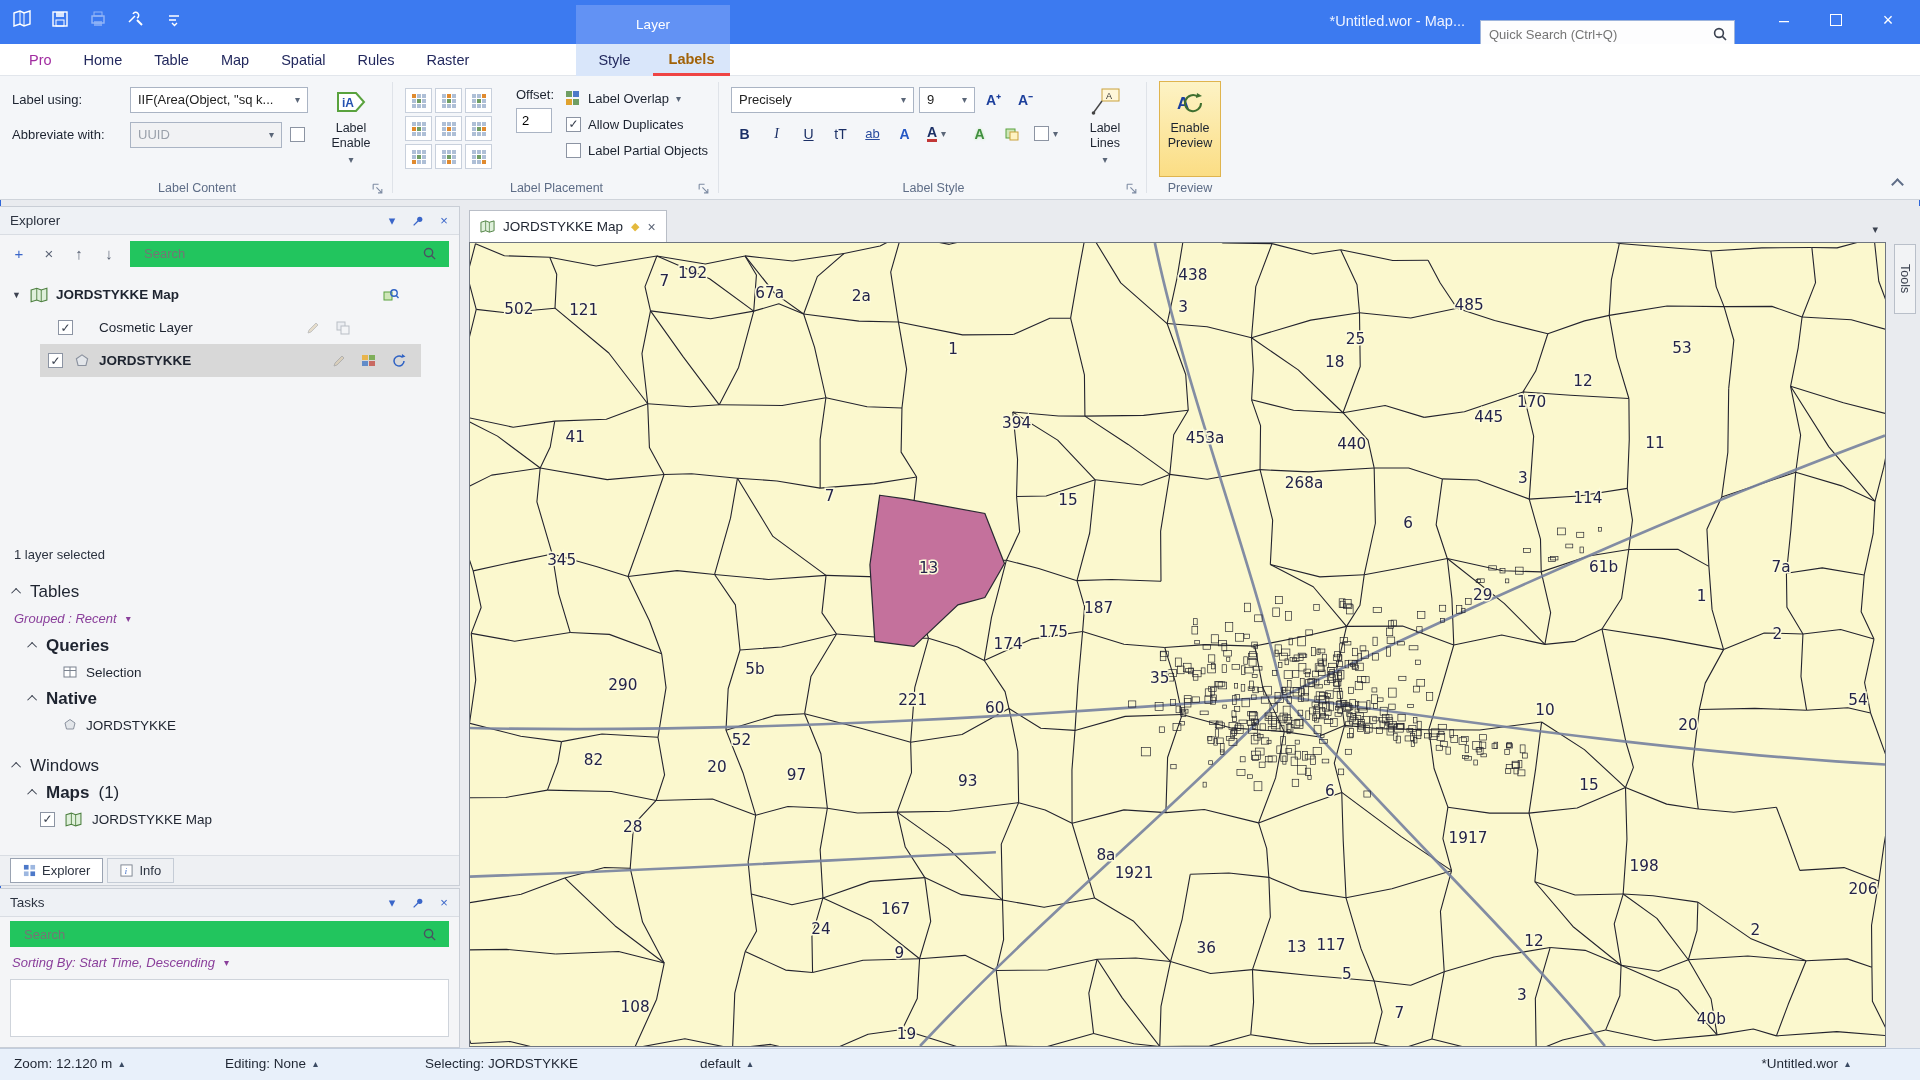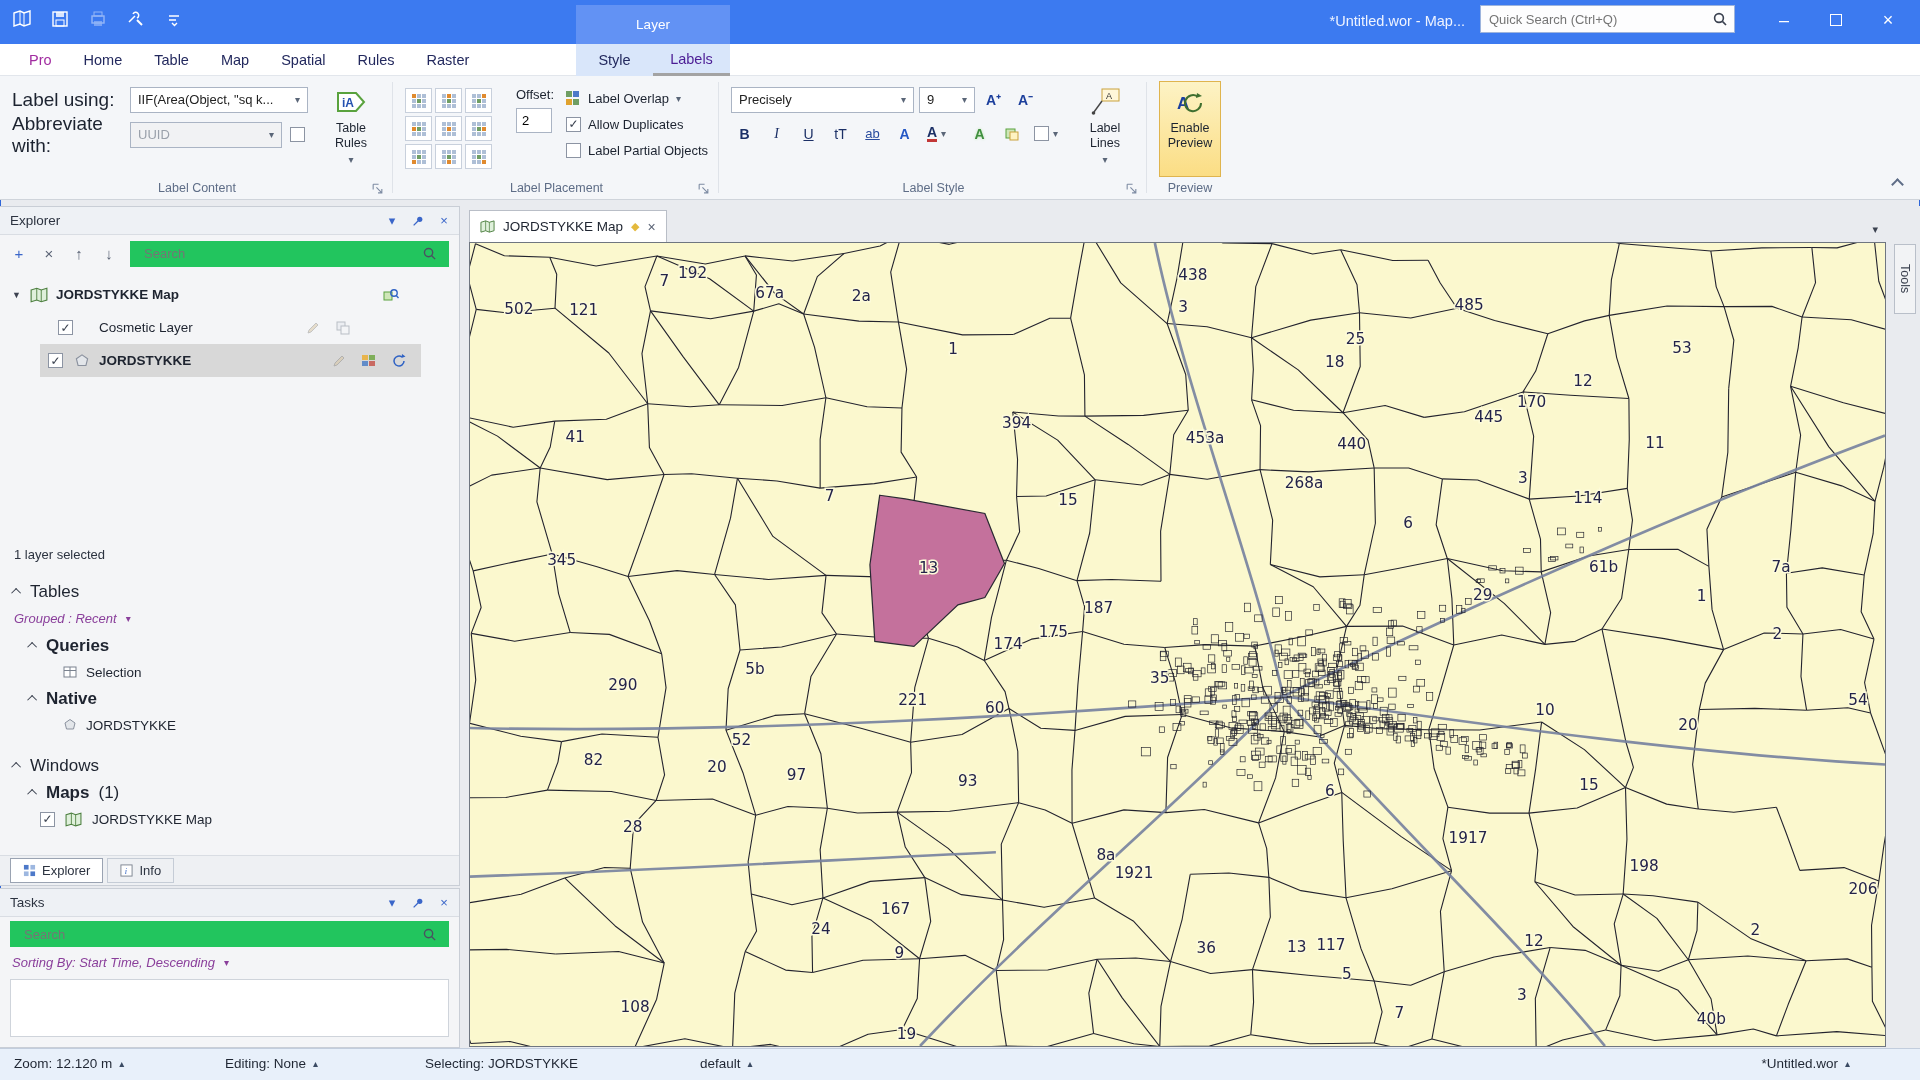--- a/index.html
+++ b/index.html
@@ -5,47 +5,47 @@
   * { margin:0; padding:0; box-sizing:border-box; }
   html,body { width:1920px; height:1080px; overflow:hidden; font-family:"Liberation Sans",sans-serif; background:#e9ebef; }
   body { position:relative; box-shadow:inset 0 0 0 1px #2f66d8; }
 
   
   .titlebar { position:absolute; left:0; top:0; right:0; height:44px; background:#3c7af0; color:#fff; }
   .qat { position:absolute; left:10px; top:7px; display:flex; gap:14px; align-items:center; }
   .qat .qbtn { width:24px; height:24px; display:flex; align-items:center; justify-content:center; }
   .qat svg { width:20px; height:20px; }
   .win-title { position:absolute; right:455px; top:13px; font-size:14.5px; color:#eef3ff; white-space:nowrap; }
-  .qsearch { position:absolute; right:185px; top:5px; width:255px; height:28px; background:#fdfdfe; border:1px solid #9db4dd; display:flex; align-items:center; padding:0 6px 0 8px; }
+  .qsearch { position:absolute; right:185px; top:20px; width:255px; height:28px; background:#fdfdfe; border:1px solid #9db4dd; display:flex; align-items:center; padding:0 6px 0 8px; }
   .qsearch input { flex:1; border:none; outline:none; font-size:13px; color:#555b66; background:transparent; font-family:"Liberation Sans",sans-serif; }
   .qsearch .mag { color:#3a4150; width:16px; height:16px; }
   .winbtns { position:absolute; right:6px; top:0; height:40px; display:flex; }
   .winbtn { width:52px; height:40px; display:flex; align-items:center; justify-content:center; color:#fff; font-size:18px; }
   .maxbox { width:12px; height:12px; border:1.5px solid #fff; display:inline-block; }
 
   
   .tabrow { position:absolute; left:0; top:44px; right:0; height:32px; background:#fff; border-bottom:1px solid #e2e6ec; display:flex; align-items:center; padding-left:14px; gap:2px; }
   .rtab { padding:0 15px; font-size:14.5px; color:#23295e; height:32px; display:flex; align-items:center; }
   .rtab.pro { color:#a12ca0; }
   .ctx { position:absolute; left:576px; top:5px; width:154px; z-index:5; }
   .ctx-head { height:39px; background:#6292f4; color:#fff; font-size:13.5px; display:flex; align-items:center; justify-content:center; }
   .ctx-tabs { height:32px; background:#d9e6fa; display:flex; }
   .ctx-tab { flex:1; display:flex; align-items:center; justify-content:center; font-size:14.5px; color:#23295e; }
-  .ctx-tab.active { font-weight:normal; color:#4c1d95; border-bottom:3px solid #a3a3a3; }
+  .ctx-tab.active { font-weight:bold; color:#a16207; border-bottom:3px solid #ef4444; }
 
   
   .ribbon { position:absolute; left:0; top:76px; right:0; height:124px; background:#f4f6f9; border-bottom:1px solid #cfd4db; display:flex; }
   .group { display:flex; flex-direction:column; padding:5px 10px 0 12px; }
   .gsep { width:1px; background:#dfe3e9; margin:6px 0; }
   .gbody { display:flex; gap:12px; flex:1; }
   .gtitle { height:22px; display:flex; align-items:center; justify-content:center; color:#5e6d87; font-size:12.5px; position:relative; }
   .launcher { position:absolute; right:-2px; bottom:4px; width:13px; height:13px; color:#7c8aa2; }
   .fieldcol { display:flex; flex-direction:column; gap:8px; padding-top:5px; }
   .frow { display:flex; align-items:center; gap:8px; height:27px; }
-  .flabel { width:110px; font-size:19px; color:#1c2330; }
+  .flabel { width:110px; font-size:13px; color:#1c2330; }
   .combo { display:inline-flex; align-items:center; border:1px solid #aab4c4; background:#fff; height:26px; padding:0 7px; font-size:13px; color:#222; gap:6px; }
   .combo .val { flex:1; white-space:nowrap; overflow:hidden; }
   .combo .arr { color:#5a6678; font-size:10px; }
   .combo.dis { background:#f1f2f4; color:#9aa1ab; }
   .cbx { width:15px; height:15px; border:1px solid #8c94a3; background:#fff; display:inline-flex; align-items:center; justify-content:center; font-size:12px; color:#39404e; flex:none; }
   .bigbtn { width:62px; padding-top:4px; display:flex; flex-direction:column; align-items:center; gap:3px; border:1px solid transparent; }
   .bigbtn svg { width:34px; height:32px; }
   .bigbtn .blabel { font-size:12.5px; color:#1c2330; text-align:center; line-height:1.2; }
   .bigbtn .arr { font-size:10px; color:#5a6678; }
   .bigbtn.active { background:linear-gradient(#fdf3c5,#fbdd84); border-color:#dfb44e; }
@@ -211,21 +211,21 @@
             <span class="arr">▾</span>
           </div>
           <span class="cbx"></span>
         </div>
       </div>
       <div class="bigbtn">
         <svg viewBox="0 0 32 32">
             <path d="M3 7 H21 L29 16 L21 25 H3 Z" fill="#ffffff" stroke="#59a23e" stroke-width="2"></path>
             <text x="7" y="21" font-size="12" font-weight="bold" fill="#2450b0" font-family="Liberation Sans,sans-serif">iA</text>
           </svg>
-        <span class="blabel">Table Rules</span>
+        <span class="blabel">Label Enable</span>
         <span class="arr">▾</span>
       </div>
     </div>
     <div class="gtitle">
         <span>Label Content</span>
       <svg class="launcher" viewBox="0 0 12 12">
           <path d="M2 2 h5 M2 2 v5" stroke="currentColor" fill="none"></path>
           <path d="M5 5 l5 5 M10 6.5 V10 H6.5" stroke="currentColor" fill="none"></path>
         </svg>
     </div>

